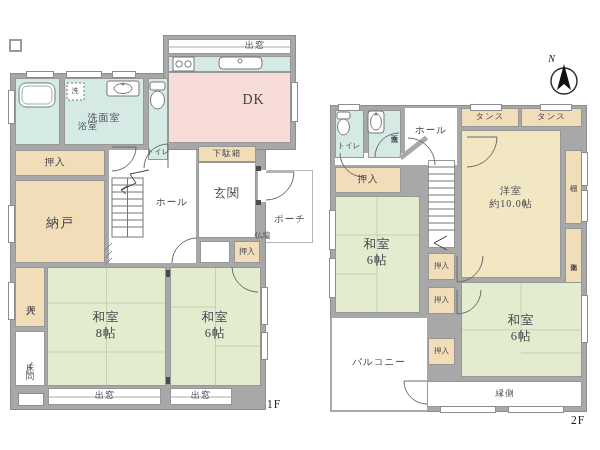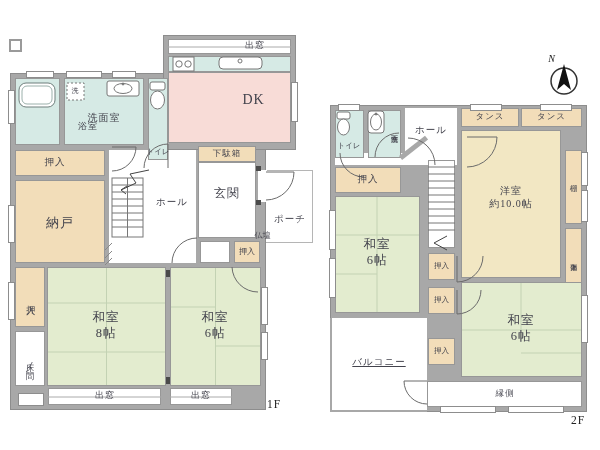--- a/index.html
+++ b/index.html
@@ -224,18 +224,18 @@
 約10.0帖</div>
   <div class="lb" style="left:565px;top:182px;width:17px;height:13px;font-size:7.5px;letter-spacing:0;">棚</div>
   <div class="lb vert" style="left:567px;top:231px;width:13px;height:56px;font-size:6.5px;">下部物入</div>
   <div class="lb" style="left:347px;top:232px;width:60px;height:40px;font-size:12.5px;">和室
 6帖</div>
   <div class="lb" style="left:428px;top:259px;width:27px;height:14px;font-size:7.5px;letter-spacing:0;">押入</div>
   <div class="lb" style="left:428px;top:293px;width:27px;height:14px;font-size:7.5px;letter-spacing:0;">押入</div>
   <div class="lb" style="left:428px;top:344px;width:27px;height:14px;font-size:7.5px;letter-spacing:0;">押入</div>
   <div class="lb" style="left:491px;top:308px;width:60px;height:40px;font-size:12.5px;">和室
 6帖</div>
-  <div class="lb" style="left:338px;top:355px;width:82px;height:14px;font-size:9.5px;text-decoration:underline;">バルコニー</div>
+  <div class="lb" style="left:338px;top:355px;width:82px;height:14px;font-size:9.5px;">バルコニー</div>
   <div class="lb" style="left:485px;top:387px;width:40px;height:13px;font-size:8.5px;">縁側</div>
   <div class="lb" style="left:562px;top:413px;width:32px;height:15px;font-size:11.5px;color:#222;">2F</div>
   <div class="lb" style="left:544px;top:52px;width:16px;height:13px;font-size:10px;font-style:italic;color:#222;">N</div>
 
 </div>
 
 </body></html>

